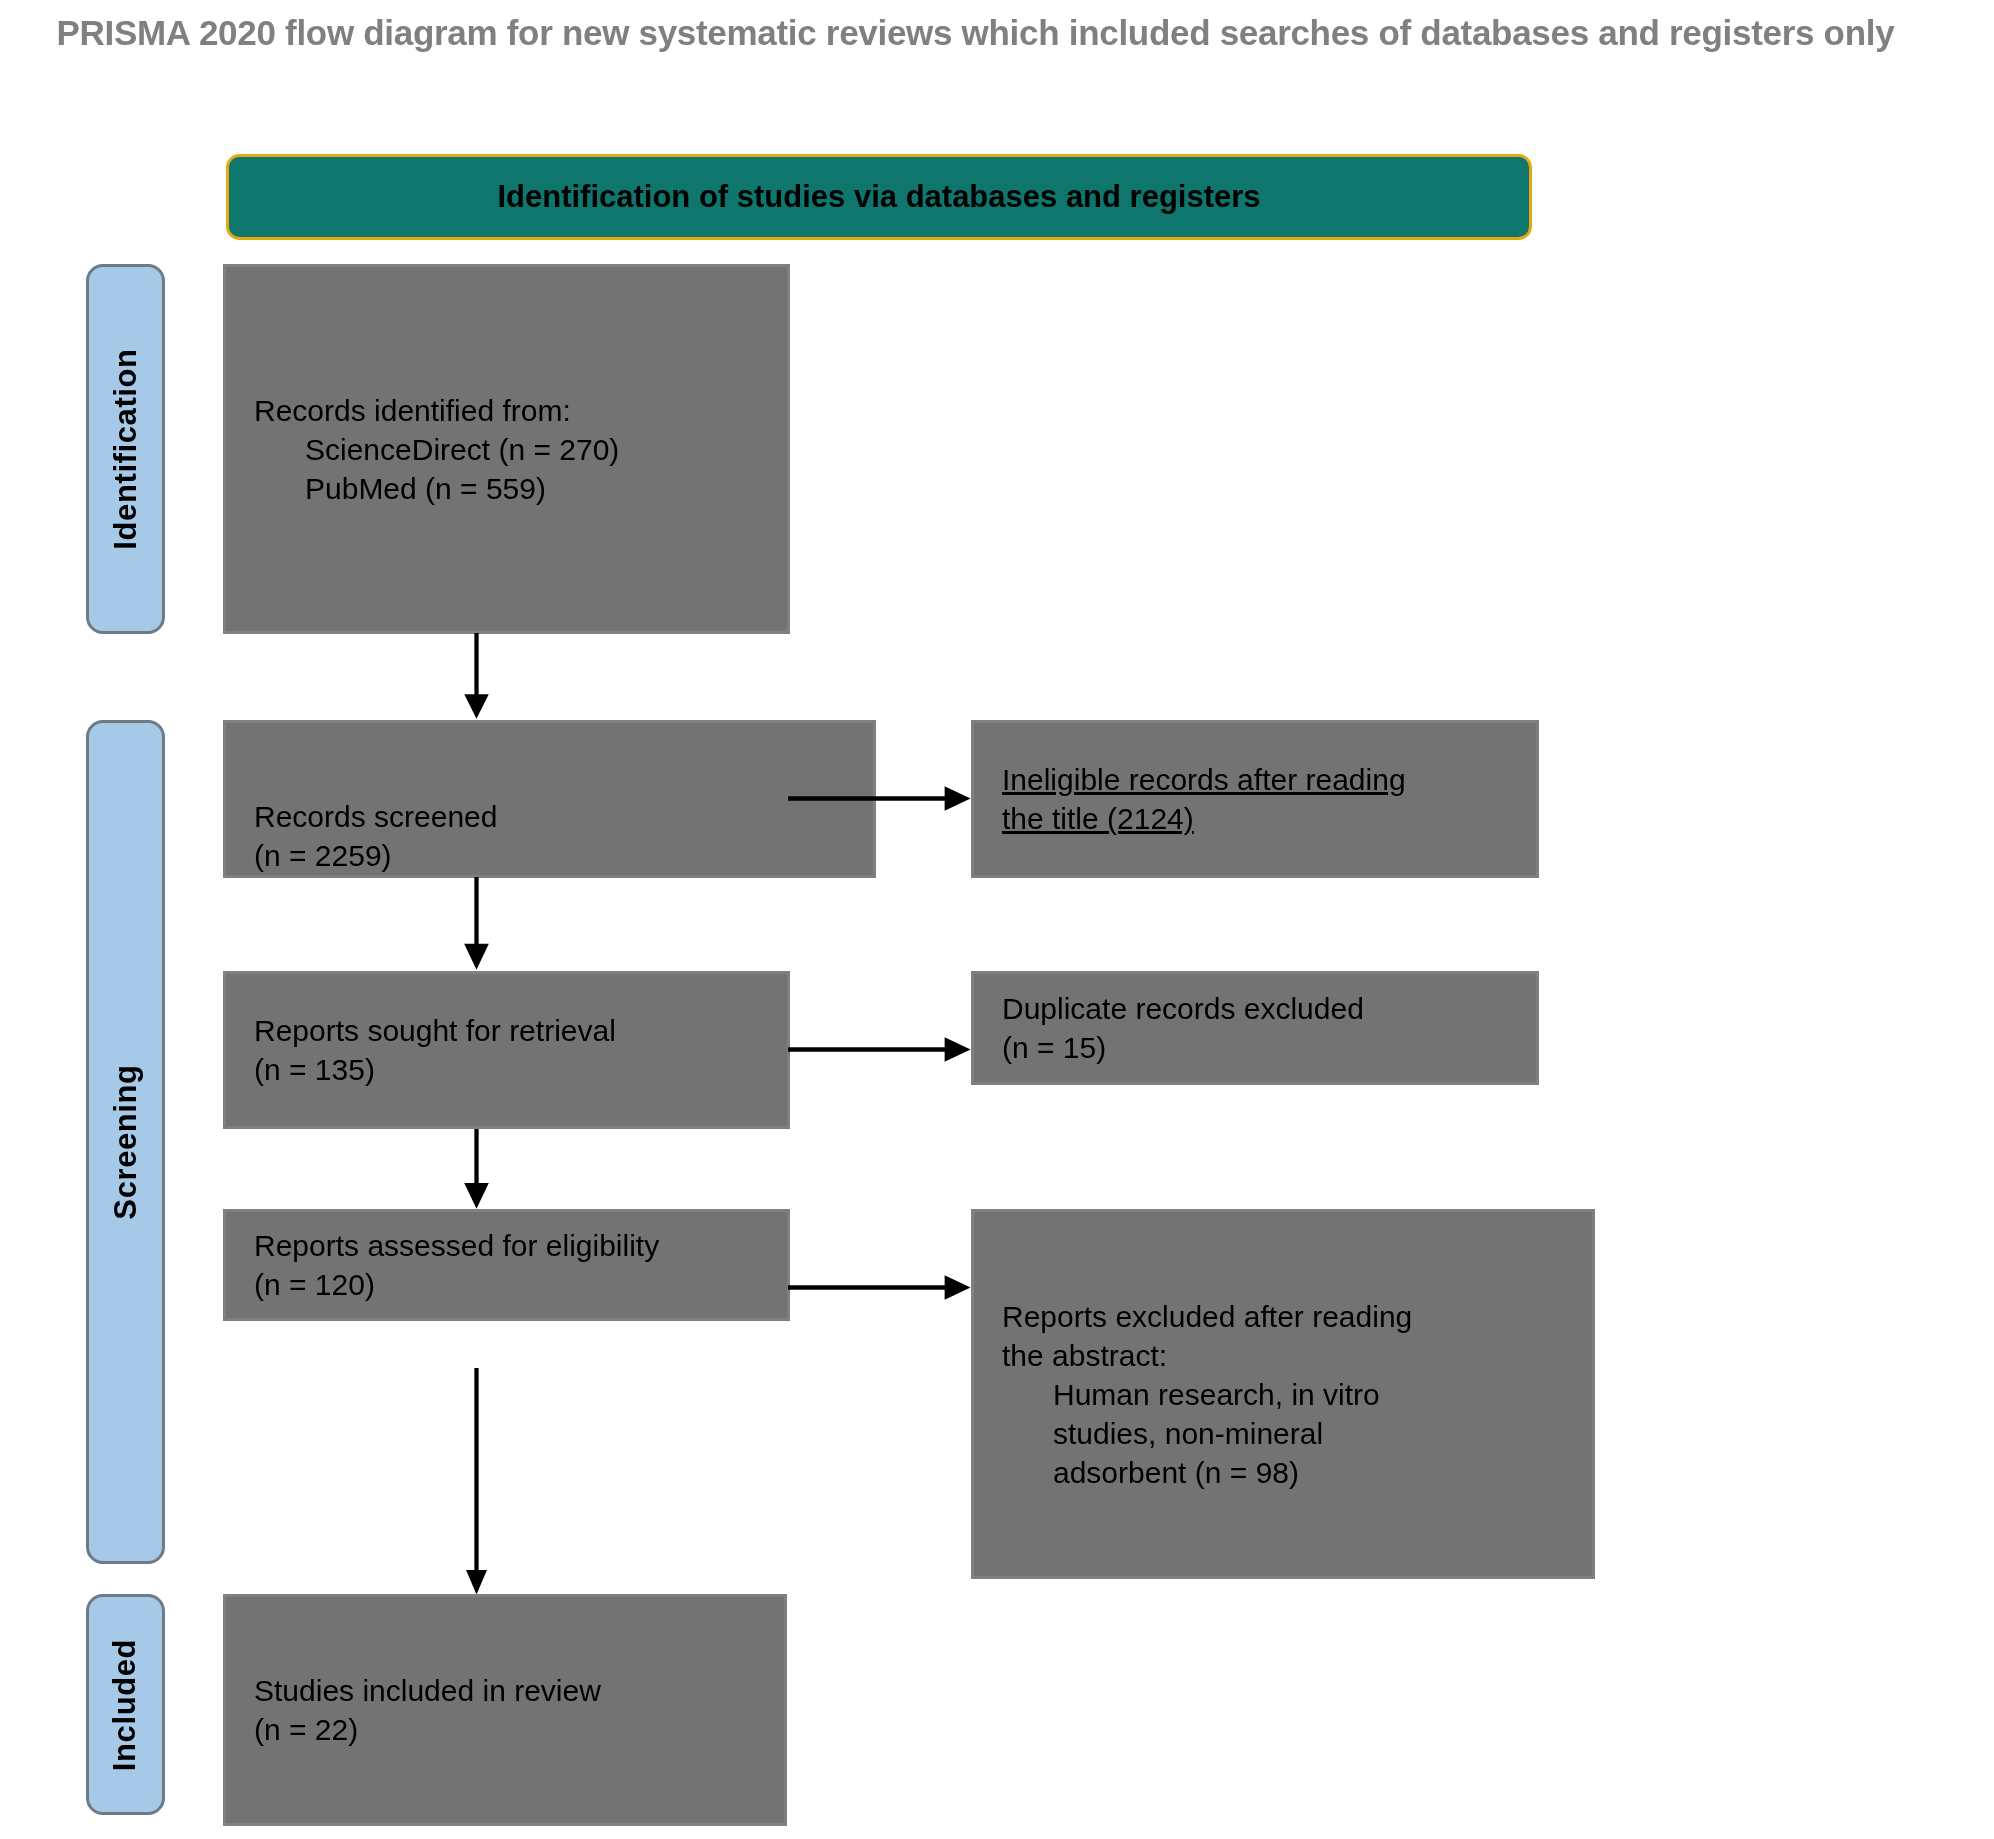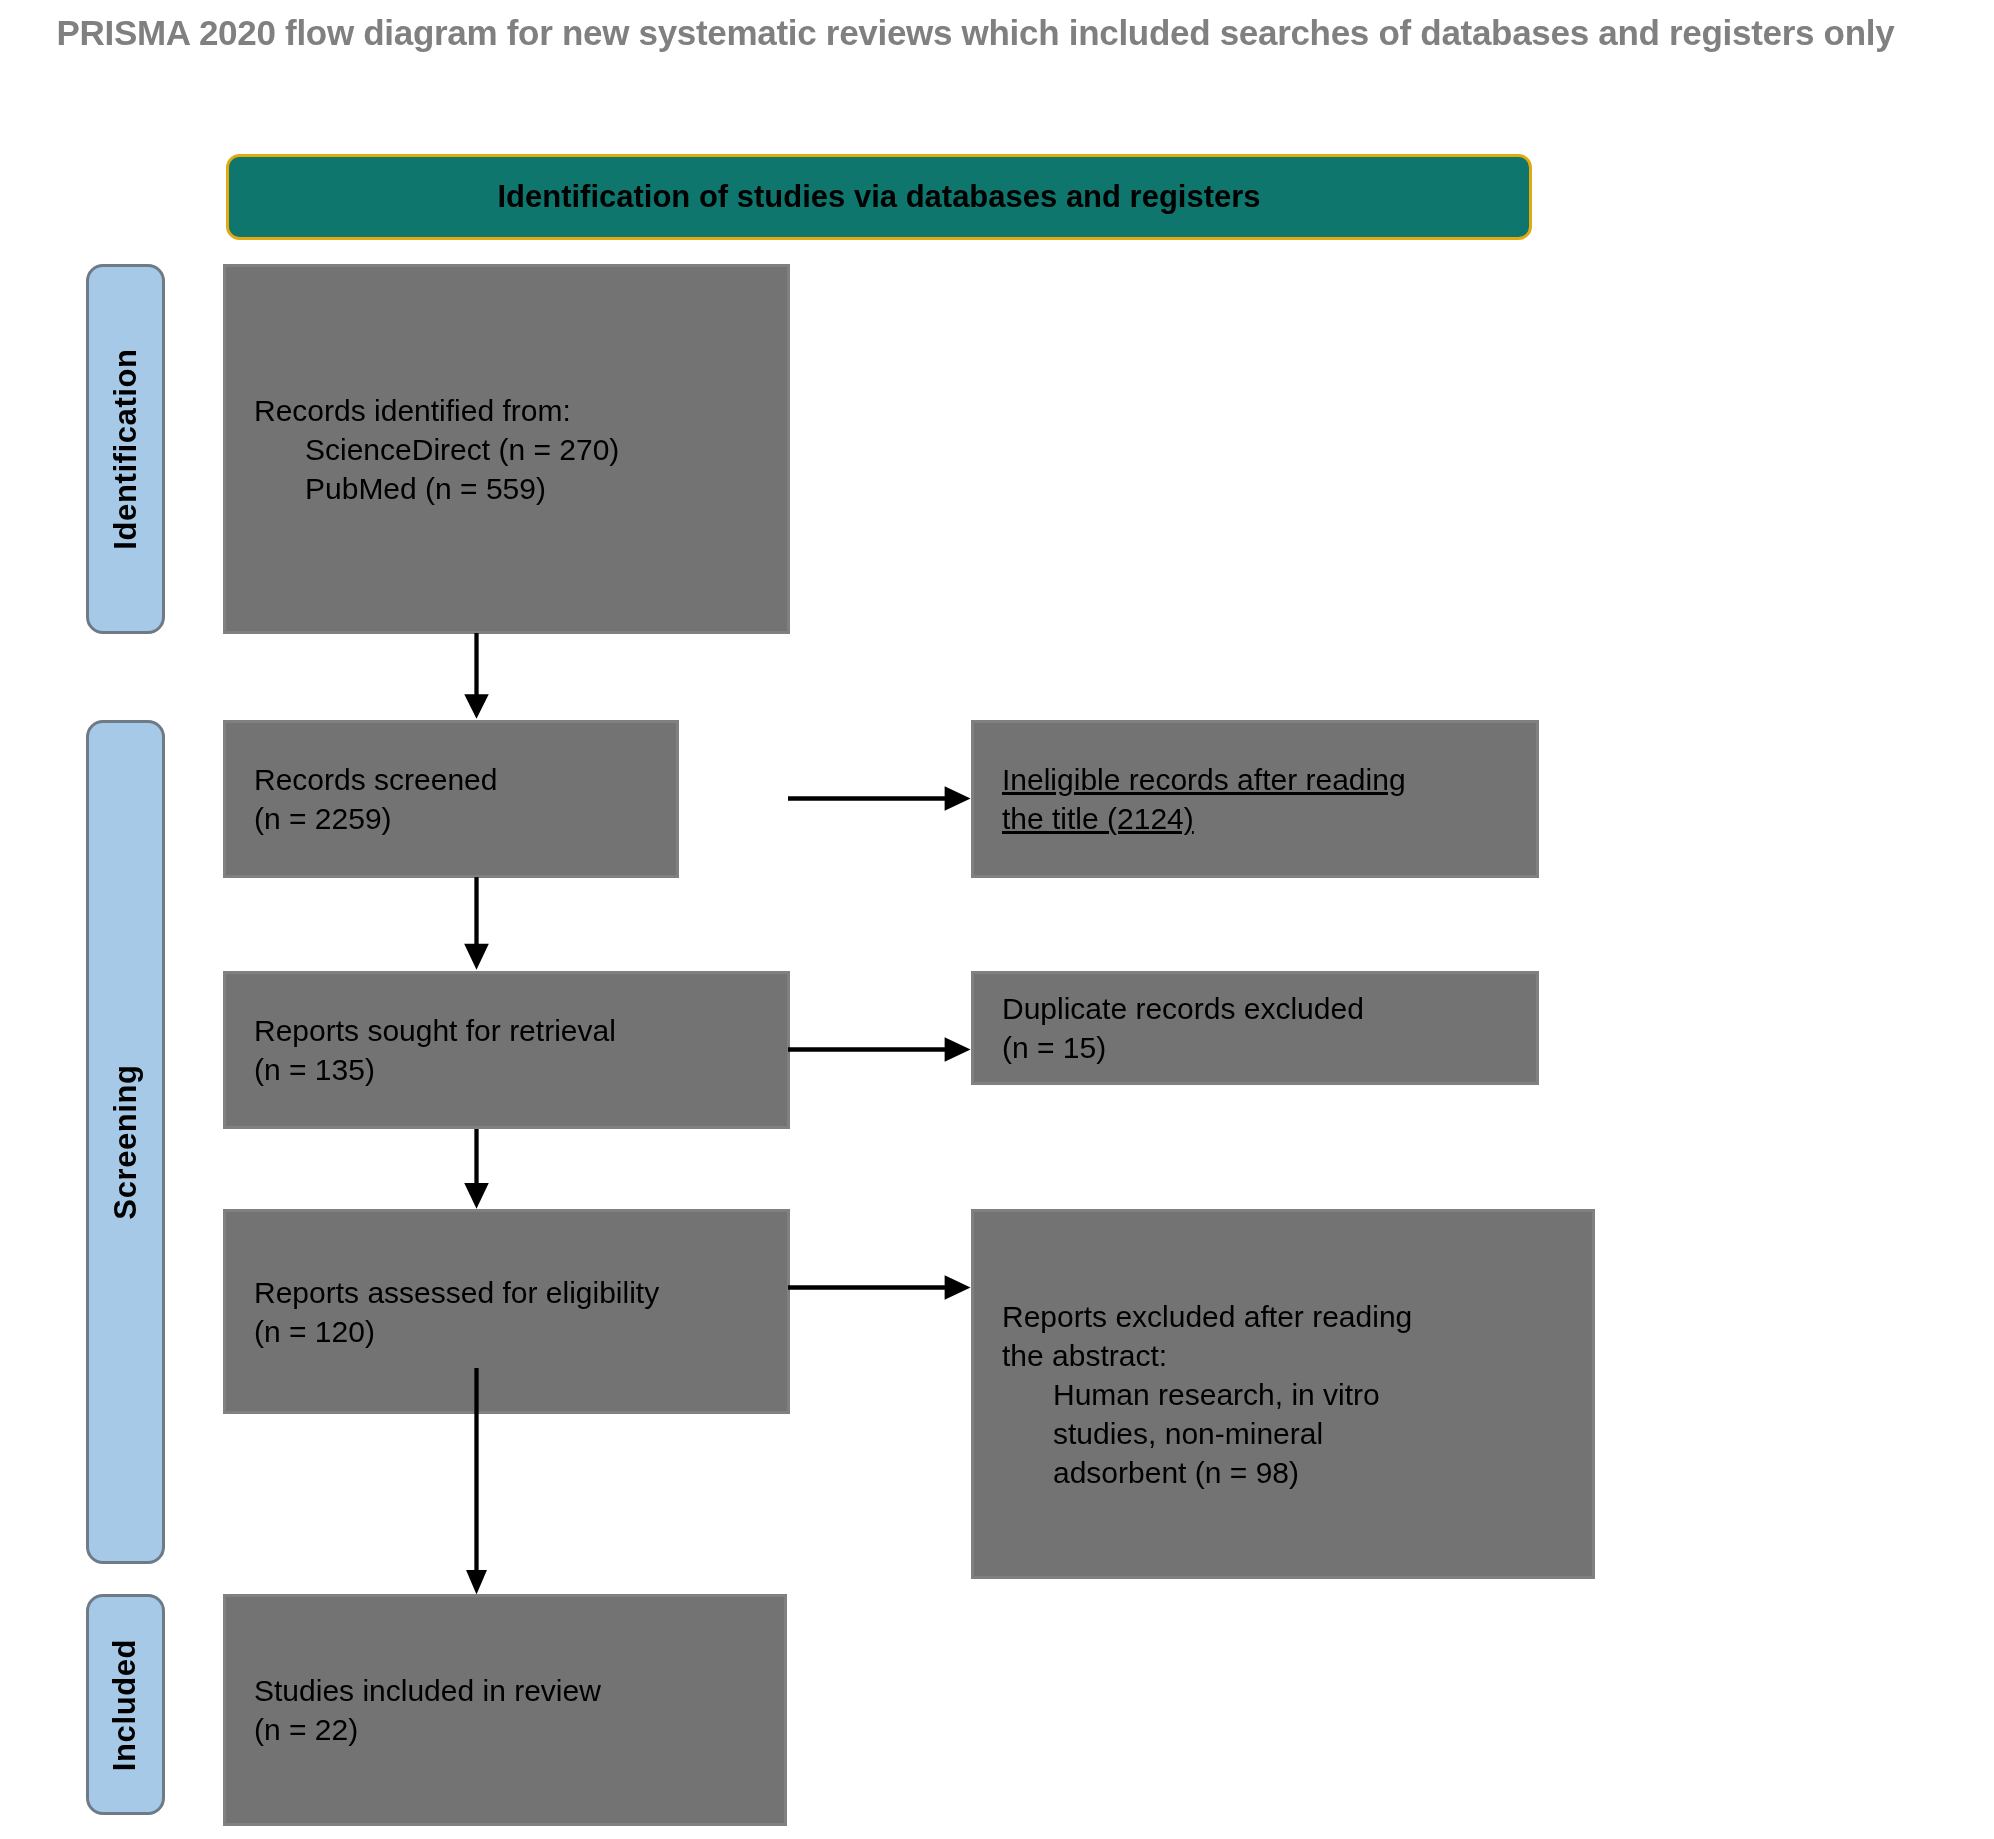--- a/index.html
+++ b/index.html
@@ -122,21 +122,21 @@
     <div class="line indent">PubMed (n = 559)</div>
   </div>
 
   <div class="conn" style="left:420px; top:633px;">
     <svg width="37" height="87" viewBox="0 0 60 142">
       <line x1="30" y1="0" x2="30" y2="104" stroke="#000" stroke-width="7"></line>
       <polygon points="10,100 50,100 30,140" fill="#000"></polygon>
     </svg>
   </div>
 
-  <div class="flow-box" style="left:185px; top:720px; width:456px; height:158px;">
+  <div class="flow-box" style="left:185px; top:720px; width:653px; height:158px;justify-content:flex-end;">
     <div class="line">Records screened</div>
     <div class="line">(n = 2259)</div>
   </div>
 
   <div class="flow-box" style="left:933px; top:720px; width:568px; height:158px;text-decoration:underline;">
     <div class="line">Ineligible records after reading</div>
     <div class="line">the title (2124)</div>
   </div>
 
   <div class="conn" style="left:750px; top:780px;">
@@ -170,21 +170,21 @@
     </svg>
   </div>
 
   <div class="conn" style="left:420px; top:1129px;">
     <svg width="37" height="81" viewBox="0 0 60 132">
       <line x1="30" y1="0" x2="30" y2="92" stroke="#000" stroke-width="7"></line>
       <polygon points="10,88 50,88 30,130" fill="#000"></polygon>
     </svg>
   </div>
 
-  <div class="flow-box" style="left:185px; top:1209px; width:567px; height:205px;">
+  <div class="flow-box" style="left:185px; top:1209px; width:567px; height:112px;">
     <div class="line">Reports assessed for eligibility</div>
     <div class="line">(n = 120)</div>
   </div>
 
   <div class="flow-box" style="left:933px; top:1209px; width:624px; height:370px;">
     <div class="line">Reports excluded after reading</div>
     <div class="line">the abstract:</div>
     <div class="line indent">Human research, in vitro</div>
     <div class="line indent">studies, non-mineral</div>
     <div class="line indent">adsorbent (n = 98)</div>

